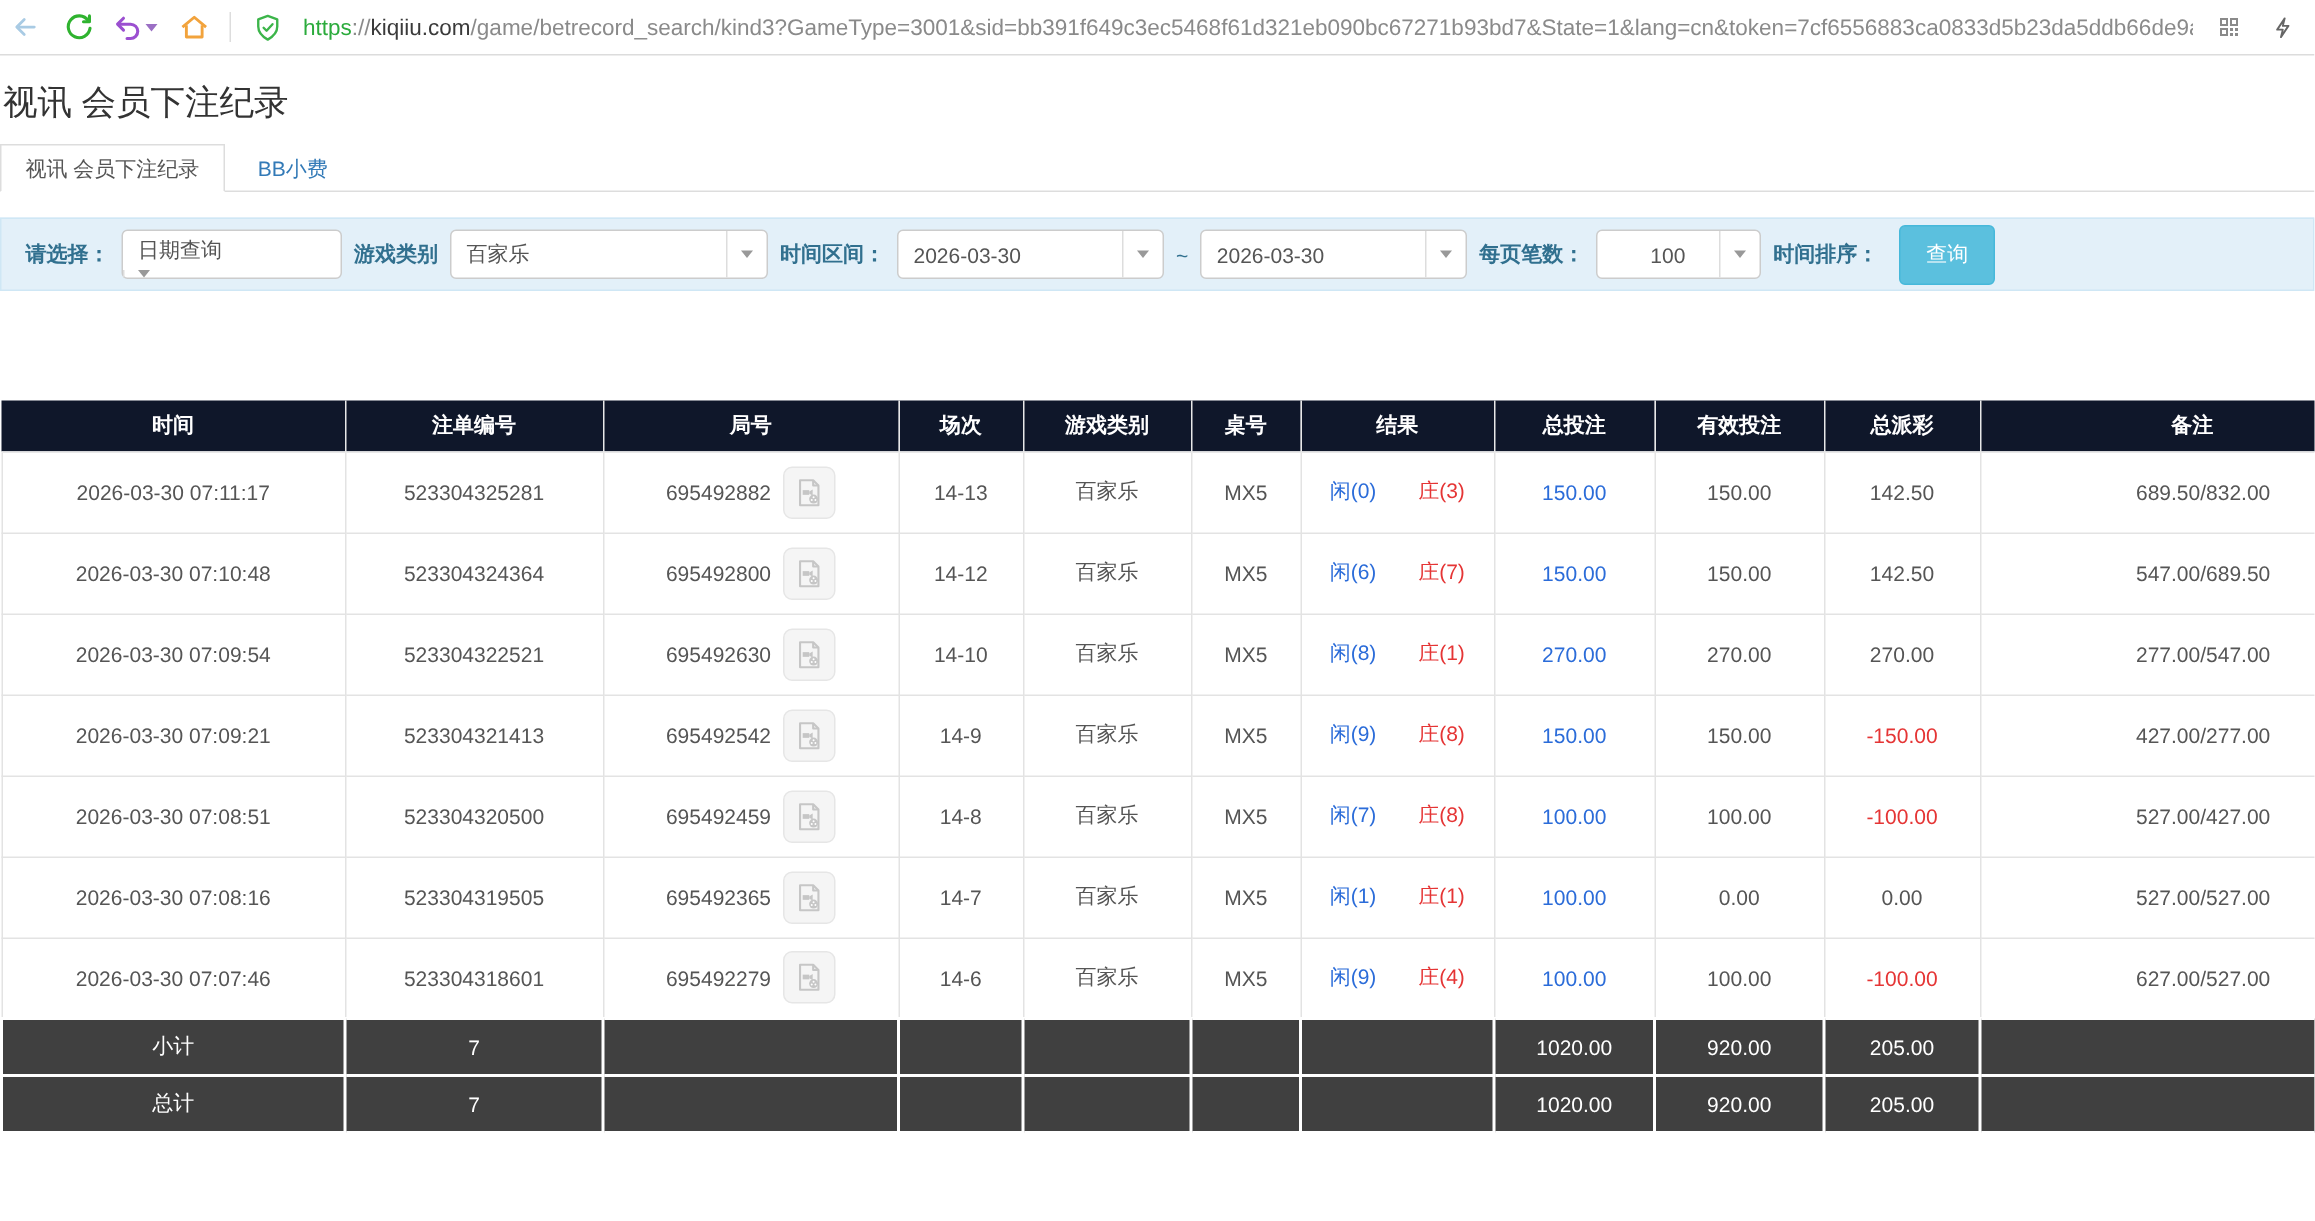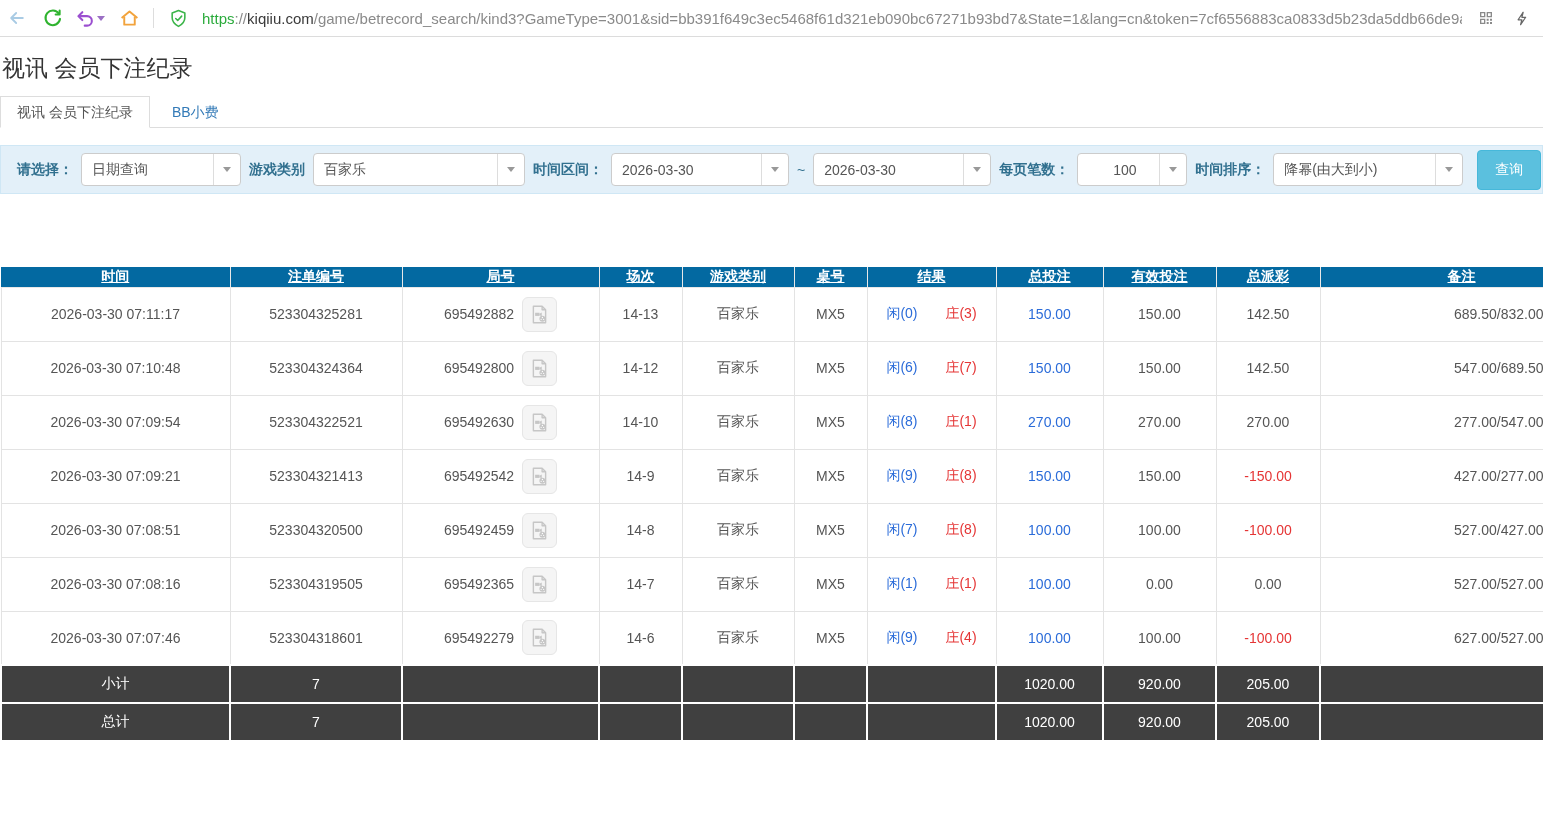--- a/index.html
+++ b/index.html
@@ -27,35 +27,35 @@
   .tab.inactive { color:#337ab7; padding:0 22px; }
 
   
   .filter-bar { margin-top:17px; height:49px; background:#e3f0f9; border:1px solid #cfe7f5; display:flex; align-items:center; padding-left:16px; gap:8px; white-space:nowrap; overflow:hidden; }
   .flabel { color:#31708f; font-weight:bold; font-size:14px; flex:0 0 auto; }
   .tilde { color:#31708f; font-size:14px; flex:0 0 auto; }
   .select { background:#fff; border:1px solid #ccc; border-radius:4px; height:33px; display:flex; align-items:stretch; font-size:14px; color:#555; cursor:pointer; flex:0 0 auto; }
   .select .val { padding:0 10px; display:flex; align-items:center; flex:1 1 auto; overflow:hidden; }
   .select .arrow { width:27px; border-left:1px solid #ddd; display:flex; align-items:center; justify-content:center; }
   .tri { width:0; height:0; border-left:4px solid transparent; border-right:4px solid transparent; border-top:5px solid #999; }
-  .w1{width:160px;} .w2{width:212px;} .w3{width:178px;} .w4{width:178px;} .w5{width:110px;padding-left:25px;} .w6{width:190px;}
+  .w1{width:147px;flex-direction:column;} .w2{width:212px;} .w3{width:178px;} .w4{width:178px;} .w5{width:110px;padding-left:25px;} .w6{width:190px;}
   .search-btn { background:#5bc0de; color:#fff; border:1px solid #46b8da; border-radius:4px; height:40px; min-width:64px; font-size:14px; display:flex; align-items:center; justify-content:center; margin-left:6px; cursor:pointer; flex:0 0 auto; }
 
   
   .summary-bar { margin-top:21px; height:45px; background:#dff0d8; display:flex; align-items:center; padding-left:16px; font-size:14px; }
   .summary-left { color:#3c763d; }
   .summary-right { margin-left:auto; color:#e74c3c; white-space:nowrap; }
 
   
   .table-wrap { margin-top:73px; }
   table { width:1543px; border-collapse:collapse; table-layout:fixed; font-size:14px; }
-  thead th { background:#0369a1; color:#fff; height:20px; font-weight:bold; border-right:1px solid #e8e8e8; border-bottom:1px solid #e8e8e8; text-align:center;text-decoration:underline; }
+  thead th { background:#0f172a; color:#fff; height:34px; font-weight:bold; border-right:1px solid #e8e8e8; border-bottom:1px solid #e8e8e8; text-align:center; }
   thead th:last-child { text-align:right; padding-right:68px; }
   tbody td { height:54px; border:1px solid #e3e3e3; color:#555; text-align:center; background:#fff; }
-  td.note, th.note { text-align:right; padding-right:0; }
+  td.note, th.note { text-align:right; padding-right:30px; }
   .blue { color:#2b6cd9; }
   .red { color:#e53535;margin-left:24px; }
   .round-cell { display:flex; align-items:center; justify-content:center; gap:8px; }
   .video-btn { width:35px; height:35px; background:#f5f5f5; border:1px solid #e6e6e6; border-radius:6px; display:inline-flex; align-items:center; justify-content:center; cursor:pointer; }
   tfoot td { background:#404040; color:#fff; height:38px; text-align:center; border:2px solid #fff; font-size:14px; }
 </style>
 </head>
 <body>
 
 <div class="screen">
@@ -147,26 +147,20 @@
           </span>
       </span>
       <span class="flabel">每页笔数：</span>
       <span class="select w5">
         <span class="val">100</span>
         <span class="arrow">
             <span class="tri"></span>
           </span>
       </span>
       <span class="flabel">时间排序：</span>
-      <span class="select w6">
-        <span class="val">降幂(由大到小)</span>
-        <span class="arrow">
-            <span class="tri"></span>
-          </span>
-      </span>
       <span class="search-btn">查询</span>
     </div>
 
 
     <div class="table-wrap">
       <table>
         <colgroup>
           <col style="width:229px">
             <col style="width:172px">
             <col style="width:197px">

